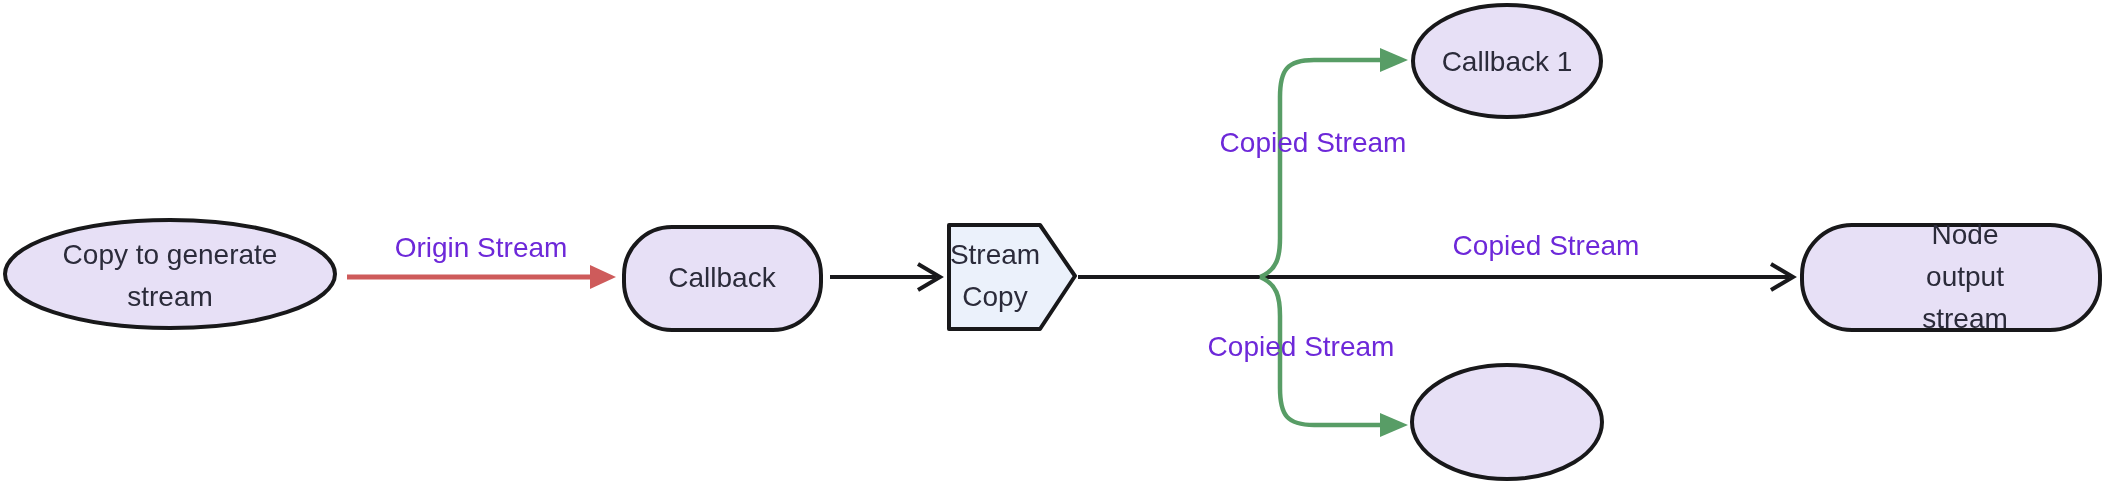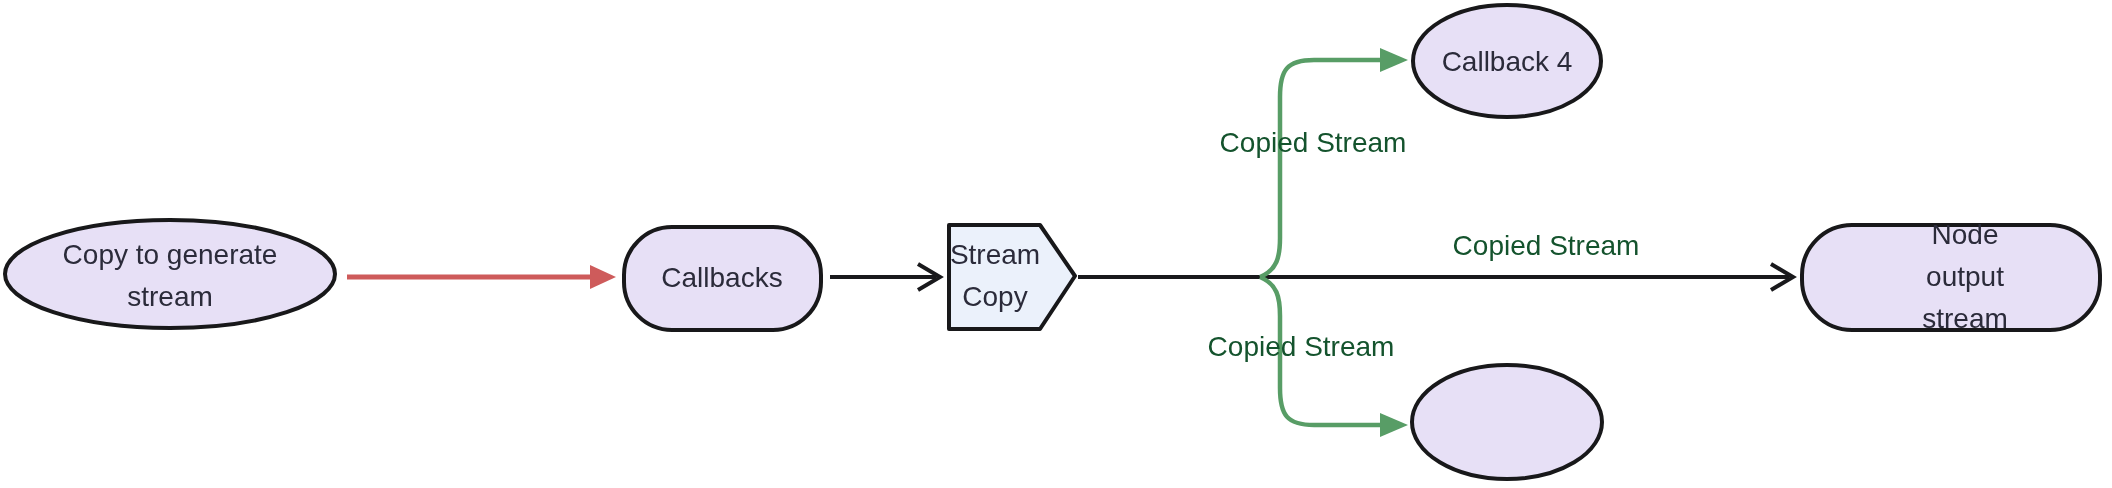--- a/index.html
+++ b/index.html
@@ -24,21 +24,21 @@
     line-height: 1.5;
     color: #2b2b3a;
     white-space: pre-line;
     pointer-events: none;
   }
   .edge-label {
     position: absolute;
     transform: translate(-50%, -50%);
     text-align: center;
     font-size: 28px;
-    color: #14532d;
+    color: #6d28d9;
     white-space: nowrap;
     pointer-events: none;
   }
 </style>
 </head>
 <body>
 
 <div id="canvas">
 
   <svg id="edges-shapes" width="2112" height="488" viewBox="0 0 2112 488" xmlns="http://www.w3.org/2000/svg">
@@ -67,31 +67,32 @@
     <ellipse cx="1507" cy="61" rx="94" ry="56" stroke-width="4" fill="#e7e0f6" stroke="#18181a"></ellipse>
 
     <ellipse cx="1507" cy="422" rx="95" ry="57" stroke-width="4" fill="#e7e0f6" stroke="#18181a"></ellipse>
 
     <rect x="1802" y="225" width="298" height="105" rx="50" ry="50" stroke-width="4" fill="#e7e0f6" stroke="#18181a"></rect>
   </svg>
 
   <div class="node-label" style="left:170px; top:276px;">Copy to generate
 stream</div>
 
-  <div class="node-label" style="left:722px; top:278px;">Callbacks</div>
+  <div class="node-label" style="left:722px; top:278px;">Callback</div>
 
   <div class="node-label" style="left:995px; top:276px;">Stream
 Copy</div>
 
-  <div class="node-label" style="left:1507px; top:62px;">Callback 4</div>
+  <div class="node-label" style="left:1507px; top:62px;">Callback 1</div>
 
 
   <div class="node-label" style="left:1951px; top:277px;margin-left:14px;">Node output
 stream</div>
 
+  <div class="edge-label" style="left:481px; top:248px;">Origin Stream</div>
 
   <div class="edge-label" style="left:1546px; top:246px;">Copied Stream</div>
 
   <div class="edge-label" style="left:1313px; top:143px;">Copied Stream</div>
 
   <div class="edge-label" style="left:1301px; top:347px;">Copied Stream</div>
 
 </div>
 
 </body></html>

